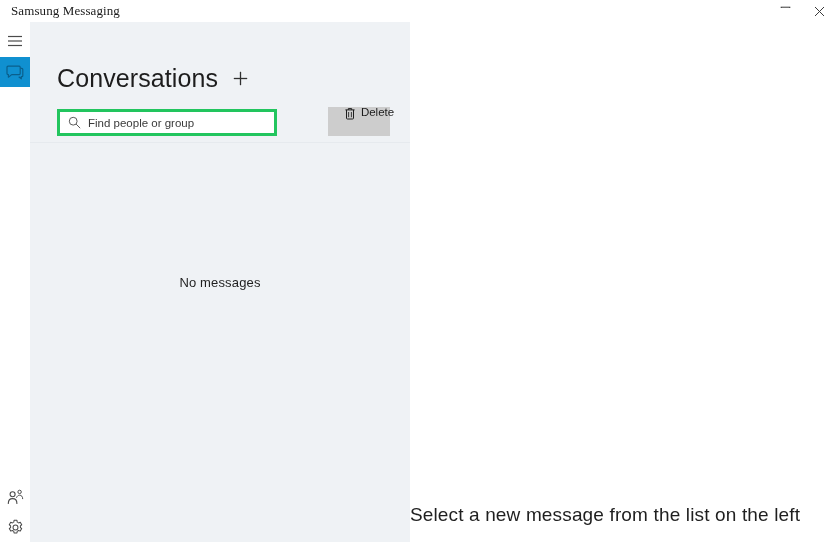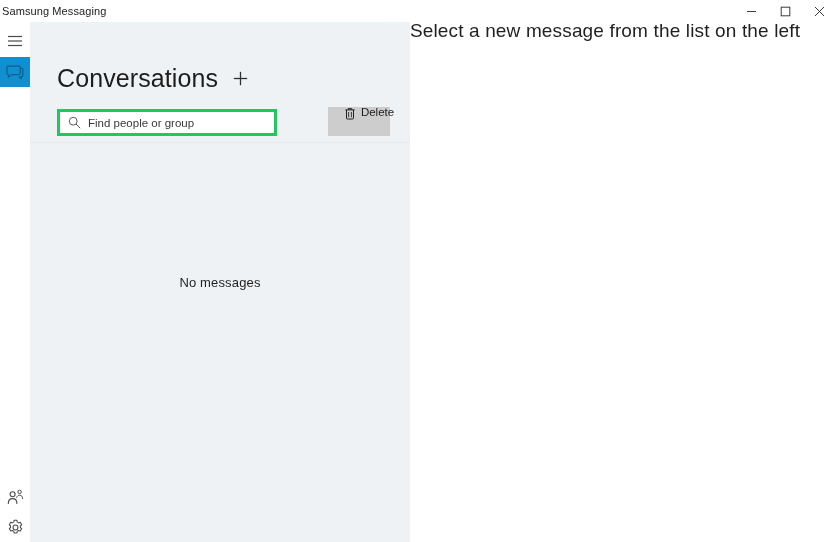--- a/index.html
+++ b/index.html
@@ -25,25 +25,26 @@
     position: absolute;
     top: 0; left: 0;
     width: 836px;
     height: 22px;
     background: #ffffff;
     display: flex;
     align-items: center;
     justify-content: space-between;
   }
   .titlebar-title {
-    font-size: 11px;
+    font-size: 13px;
     color: #1a1a1a;
-    padding-left: 2px;
+    padding-left: 11px;
     letter-spacing: 0.1px;
     white-space: nowrap;
+    font-family: Liberation Serif, serif;
   }
   .window-controls {
     display: flex;
     height: 22px;
   }
   .win-btn {
     width: 34px;
     height: 22px;
     display: flex;
     align-items: center;
@@ -202,27 +203,27 @@
     justify-content: center;
     font-size: 13px;
     font-weight: 300;
     color: #1f1f1f;
     letter-spacing: 0.15px;
   }
 
   
   .detail-panel {
     position: absolute;
-    top: 22px;
+    top: 8px;
     left: 410px;
     width: 390px;
     height: 520px;
     background: #ffffff;
     display: flex;
-    align-items: flex-start;
+    align-items: flex-end;
     justify-content: center;
   }
   .detail-empty-msg {
     font-size: 19px;
     font-weight: 300;
     color: #1f1f1f;
     letter-spacing: 0.15px;
     white-space: nowrap;
     transform: translateY(-2px);
   }

